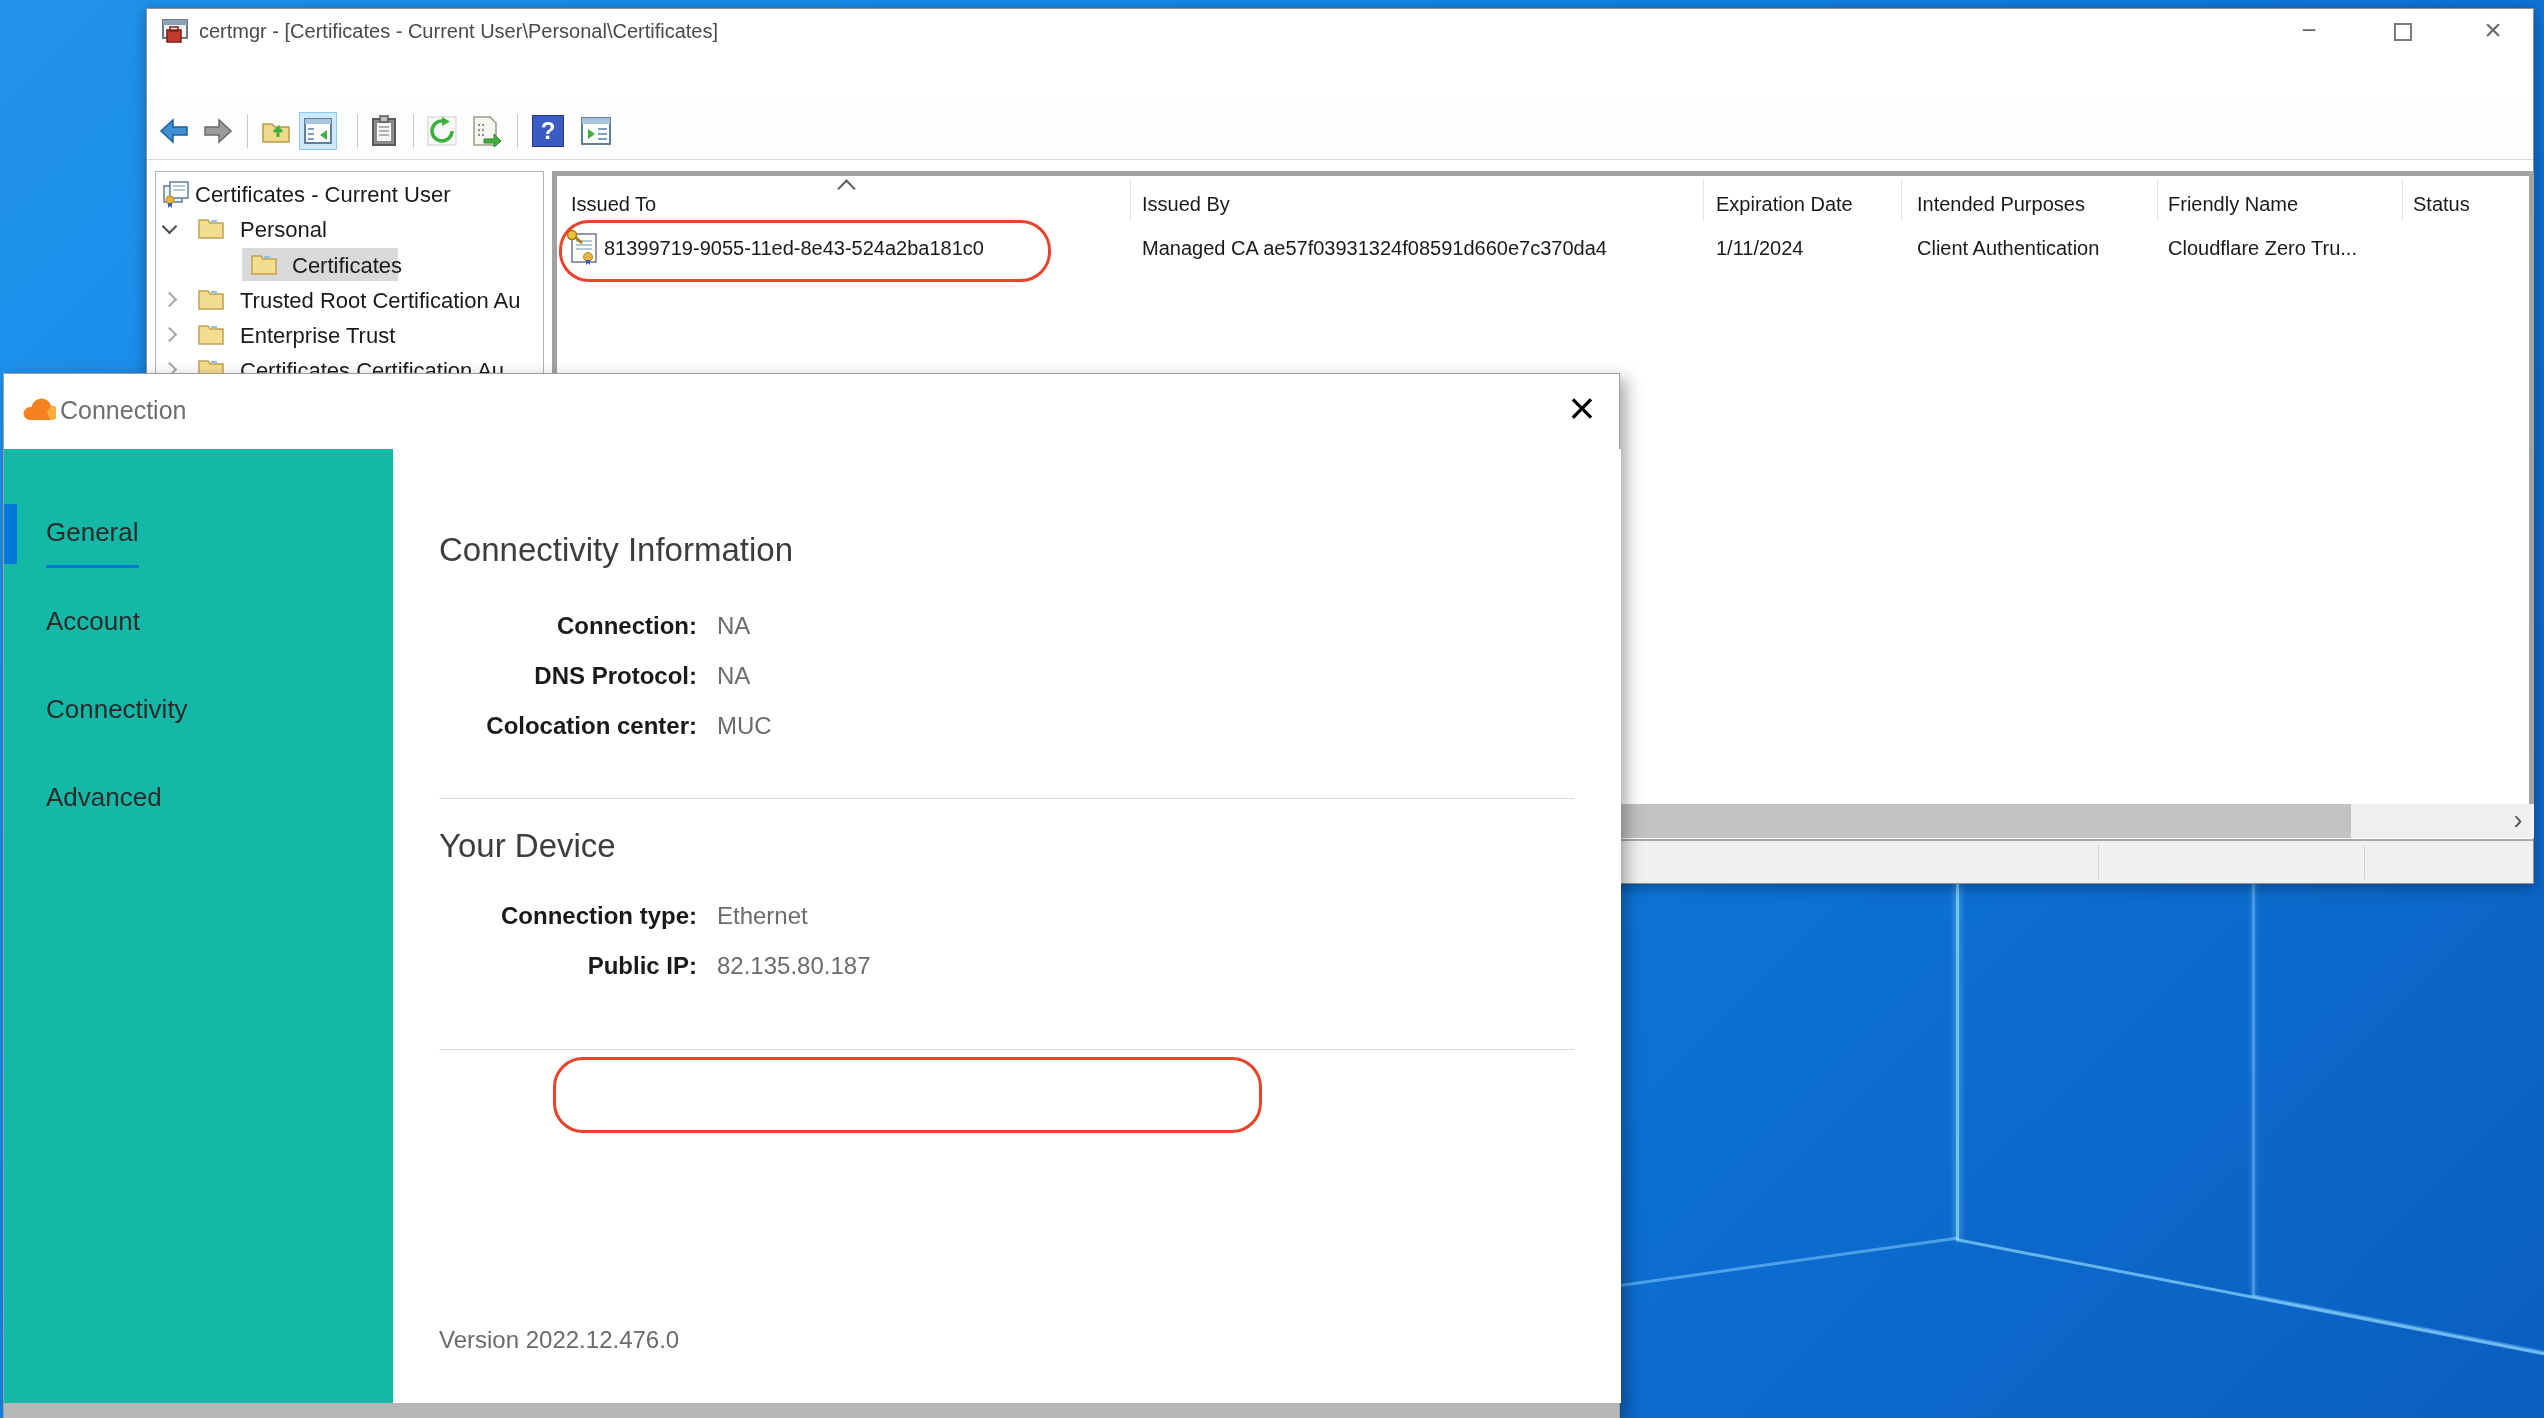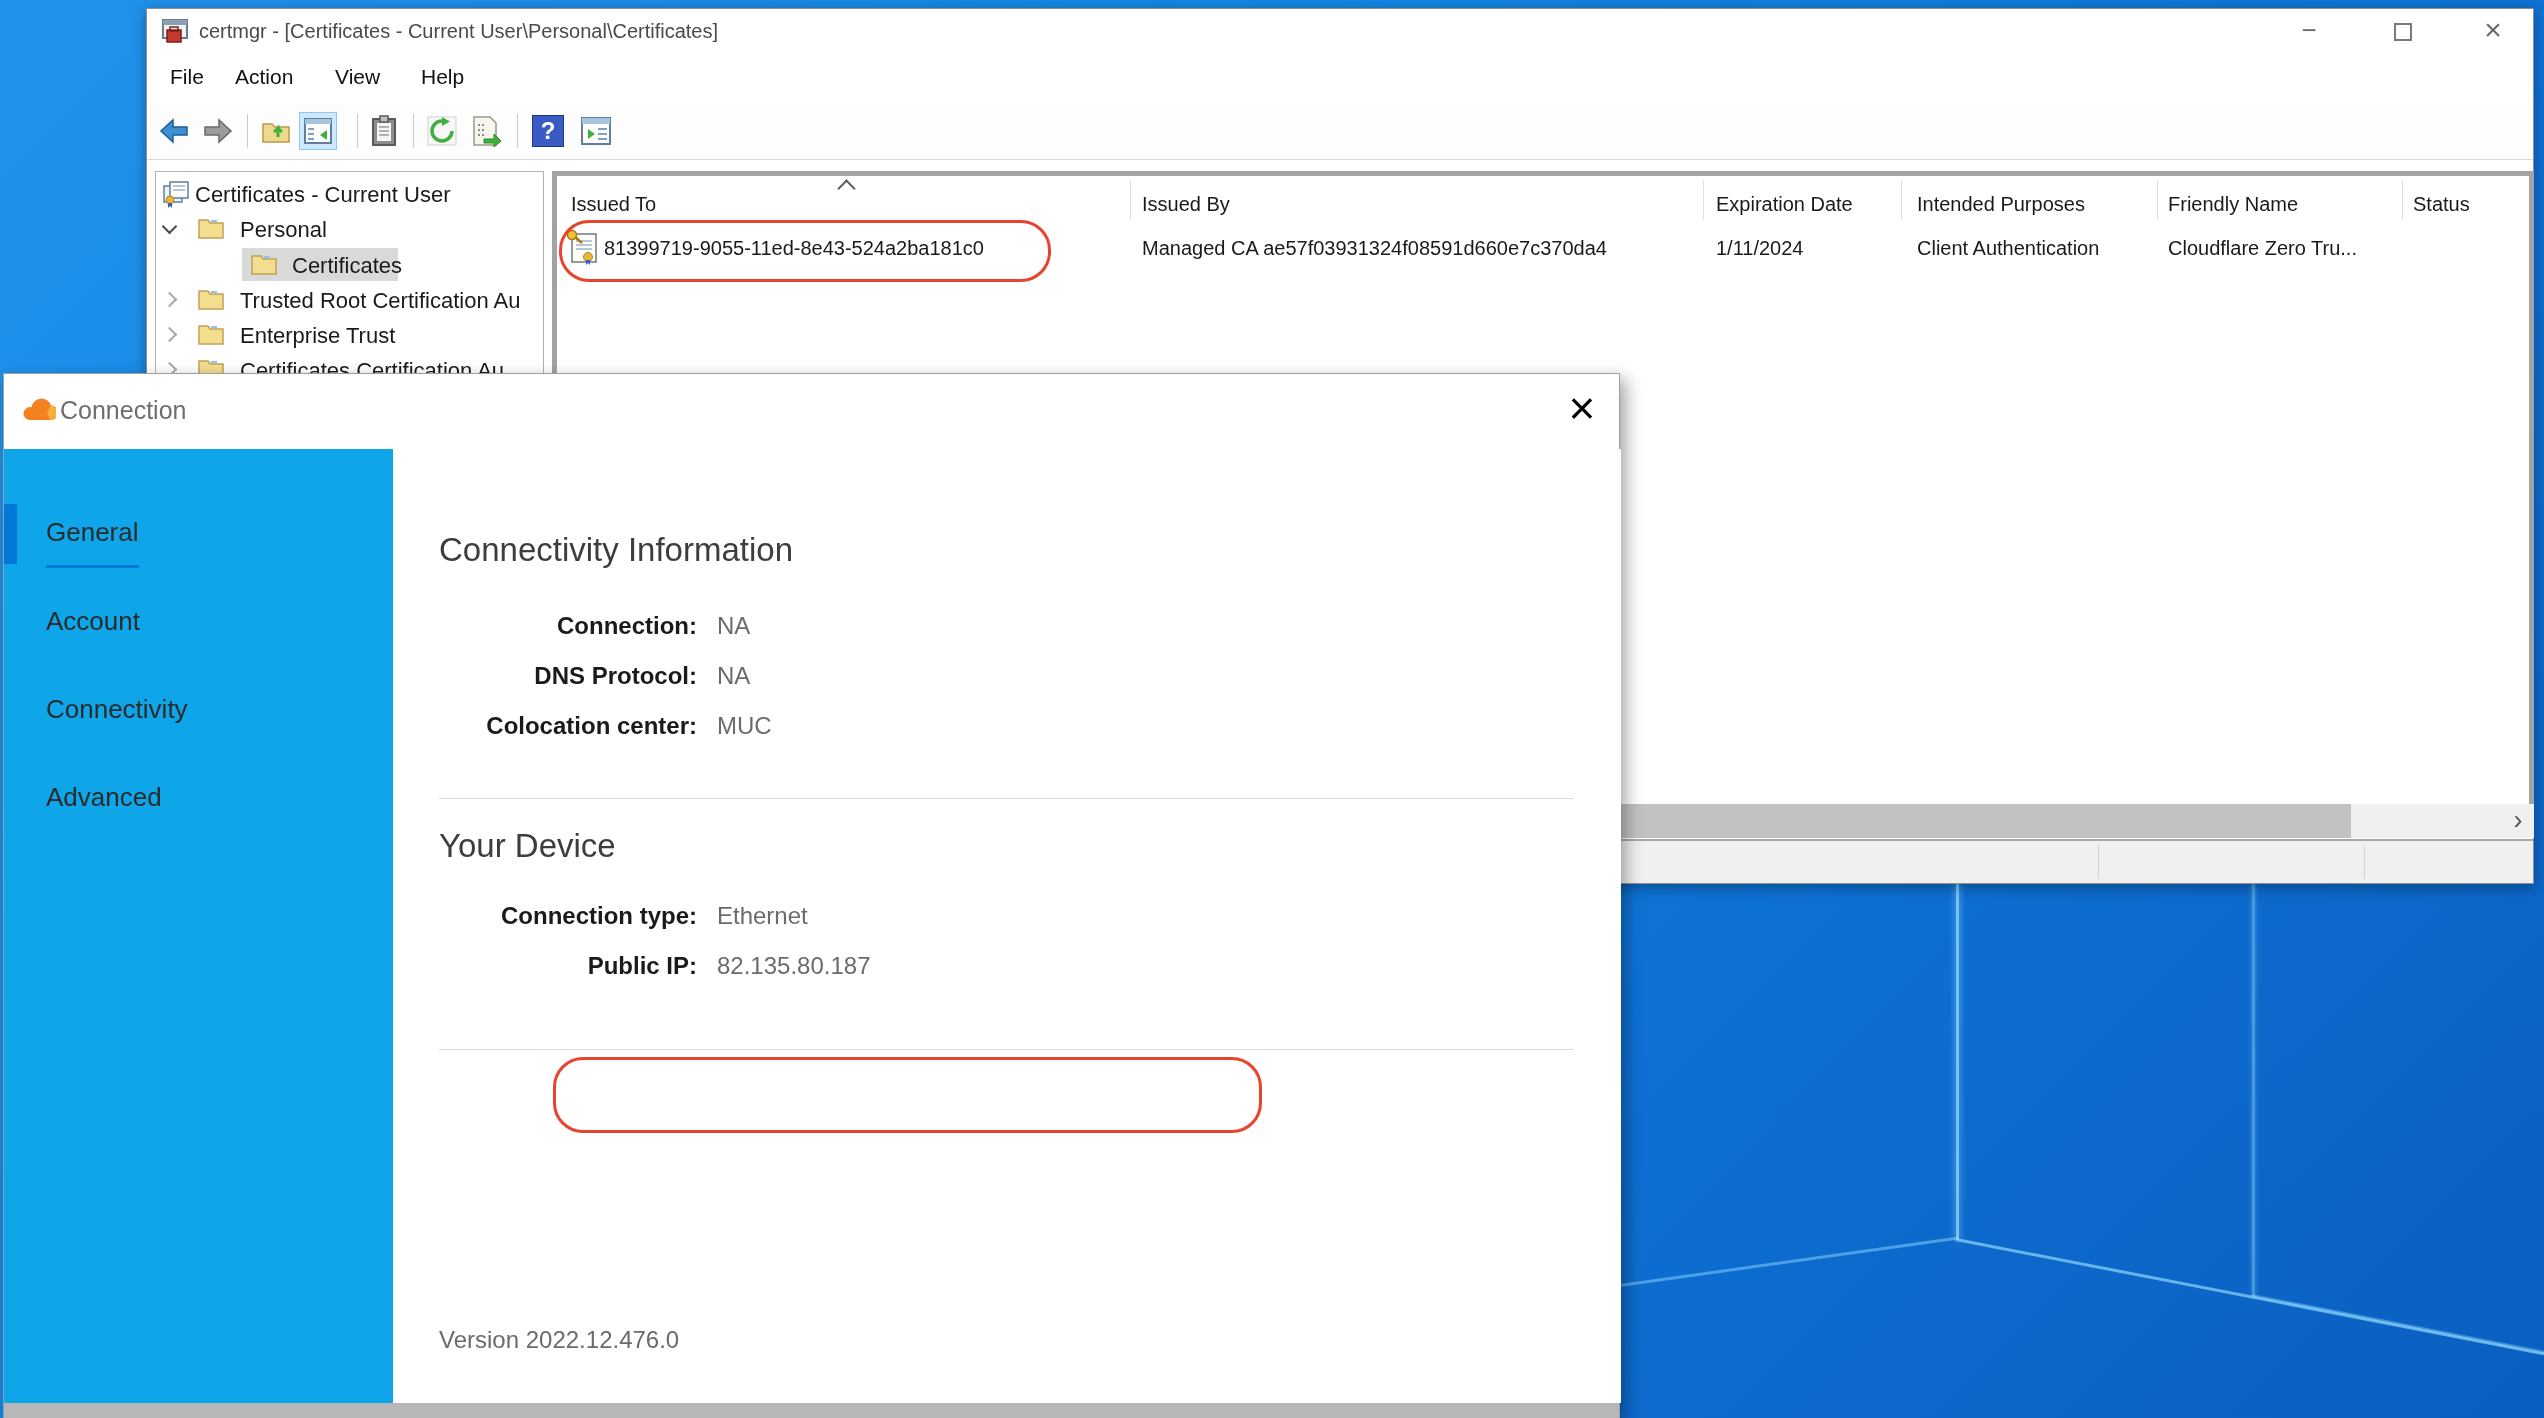--- a/index.html
+++ b/index.html
@@ -55,21 +55,21 @@
   .statusline{position:absolute;left:0;top:830px;width:100%;height:2px;background:#a8a8a8;}
   .statusbar{position:absolute;left:0;top:832px;width:100%;height:42px;background:#f0f0f0;}
   .sdiv{position:absolute;top:4px;width:1px;height:34px;background:#d2d2d2;}
 
   
   #prefs{left:3px;top:373px;width:1617px;height:1045px;background:#fff;
     border:1px solid #9e9e9e;box-sizing:border-box;box-shadow:6px 6px 16px rgba(0,0,0,.35);}
   .prefs-title{position:absolute;left:56px;top:22px;font-size:25px;color:#6e6e6e;}
   .prefs-close{position:absolute;left:1548px;top:4px;width:60px;height:60px;text-align:center;
     font-size:46px;font-weight:300;color:#000;line-height:60px;}
-  .sidebar{position:absolute;left:0;top:75px;width:389px;height:970px;background:#0ea5e9;}
+  .sidebar{position:absolute;left:0;top:75px;width:389px;height:970px;background:#14b8a6;}
   .side-item{position:absolute;left:42px;font-size:26px;color:#2b2b2b;}
   .active-bar{position:absolute;left:0;top:55px;width:13px;height:60px;background:#0078d7;}
   .active-underline{position:absolute;left:42px;top:116px;width:93px;height:3px;background:#0078d7;}
   .main{position:absolute;left:389px;top:75px;width:1228px;height:954px;background:#fff;}
   .heading{position:absolute;left:46px;font-size:33px;color:#3d3d3d;}
   .kv{position:absolute;left:46px;white-space:nowrap;font-size:24px;}
   .kv .k{display:inline-block;width:258px;text-align:right;font-weight:bold;color:#1a1a1a;}
   .kv .v{margin-left:20px;color:#6b6b6b;}
   .divider{position:absolute;left:46px;width:1135px;height:1px;background:#dcdcdc;}
   .version{position:absolute;left:46px;font-size:24px;color:#6b6b6b;}
@@ -101,26 +101,20 @@
         <rect x="9" y="9" width="8" height="4" fill="none" stroke="#7e1f16" stroke-width="1.5"></rect>
       </svg>
       <span class="title-text">certmgr - [Certificates - Current User\Personal\Certificates]</span>
       <div class="winbtn" style="left:2130px;"><span>−</span></div>
       <div class="winbtn" style="left:2222px;">
           <div class="maxbox"></div>
         </div>
       <div class="winbtn" style="left:2314px;"><span style="font-size:30px;">×</span></div>
     </div>
 
-    <div class="menubar">
-      <span class="menuitem" style="left:23px;">File</span>
-      <span class="menuitem" style="left:88px;">Action</span>
-      <span class="menuitem" style="left:188px;">View</span>
-      <span class="menuitem" style="left:274px;">Help</span>
-    </div>
 
     <div class="toolbar">
       <div class="tbtn" style="left:8px;">
         <svg width="32" height="32" viewBox="0 0 32 32">
           <path d="M15 5 L15 12 L29 12 L29 20 L15 20 L15 27 L3 16 Z" fill="#3f8fd4" stroke="#1d5f98" stroke-width="1.5"></path>
         </svg>
       </div>
       <div class="tbtn" style="left:52px;">
         <svg width="32" height="32" viewBox="0 0 32 32">
           <path d="M17 5 L17 12 L3 12 L3 20 L17 20 L17 27 L29 16 Z" fill="#9c9c9c" stroke="#6a6a6a" stroke-width="1.5"></path>

